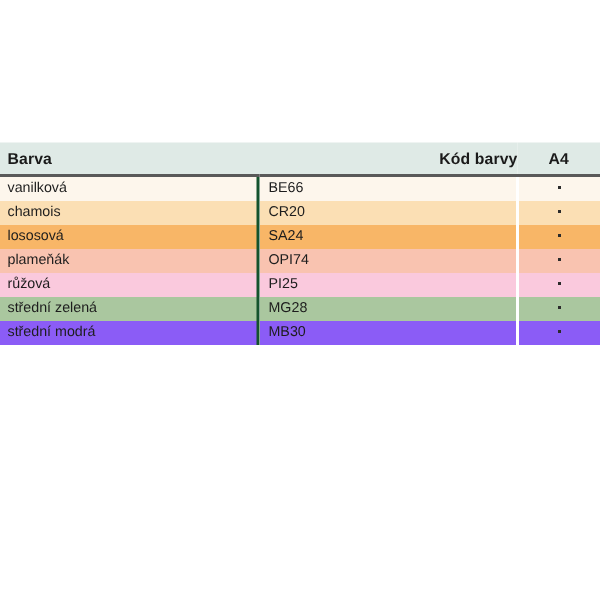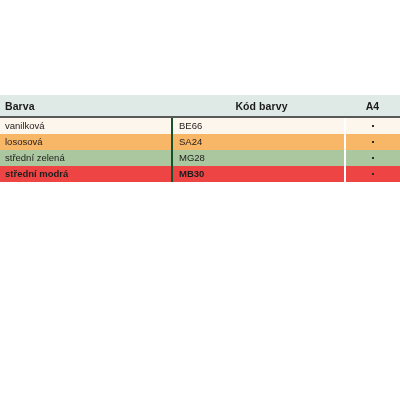--- a/index.html
+++ b/index.html
@@ -44,21 +44,21 @@
     padding: 0;
     height: 21px;
     vertical-align: middle;
     font-size: 10.5px;
     font-weight: bold;
     color: #1a1a1a;
     letter-spacing: .1px;
     border-bottom: 2px solid #595959;
   }
   th.h-name { text-align: left;  padding-left: 5px; }
-  th.h-code { text-align: center;  padding-left: 6px; }
+  th.h-code { text-align: right;  padding-left: 6px; }
   th.h-a4   { text-align: center; }
 
   
   tbody tr { height: 16px; margin-left: 20px; }
   tbody td {
     padding: 0;
     height: 16px;
     vertical-align: middle;
     font-size: 9.5px;
     color: #1d1d1d;
@@ -105,31 +105,46 @@
         <th class="h-a4">A4</th>
       </tr>
     </thead>
 
     <tbody id="table-body">
         <tr style="background: rgb(253, 246, 236);">
           <td class="c-name">vanilková</td>
           <td class="c-code">BE66</td>
           <td class="c-a4"><span class="dot"></span></td>
         </tr>
+        <tr style="background: rgb(251, 223, 180);">
+          <td class="c-name">chamois</td>
+          <td class="c-code">CR20</td>
+          <td class="c-a4"><span class="dot"></span></td>
+        </tr>
         <tr style="background: rgb(248, 182, 103);">
           <td class="c-name">lososová</td>
           <td class="c-code">SA24</td>
+          <td class="c-a4"><span class="dot"></span></td>
+        </tr>
+        <tr style="background: rgb(249, 195, 176);">
+          <td class="c-name">plameňák</td>
+          <td class="c-code">OPI74</td>
+          <td class="c-a4"><span class="dot"></span></td>
+        </tr>
+        <tr style="background: rgb(250, 201, 221);">
+          <td class="c-name">růžová</td>
+          <td class="c-code">PI25</td>
           <td class="c-a4"><span class="dot"></span></td>
         </tr>
         <tr style="background: rgb(170, 199, 159);">
           <td class="c-name">střední zelená</td>
           <td class="c-code">MG28</td>
           <td class="c-a4"><span class="dot"></span></td>
         </tr>
-        <tr style="background: #ef4444; font-weight: bold;">
+        <tr style="background: #8b5cf6;">
           <td class="c-name">střední modrá</td>
           <td class="c-code">MB30</td>
           <td class="c-a4"><span class="dot"></span></td>
         </tr>
       </tbody>
   </table>
 
 </div>
 
 </body></html>

